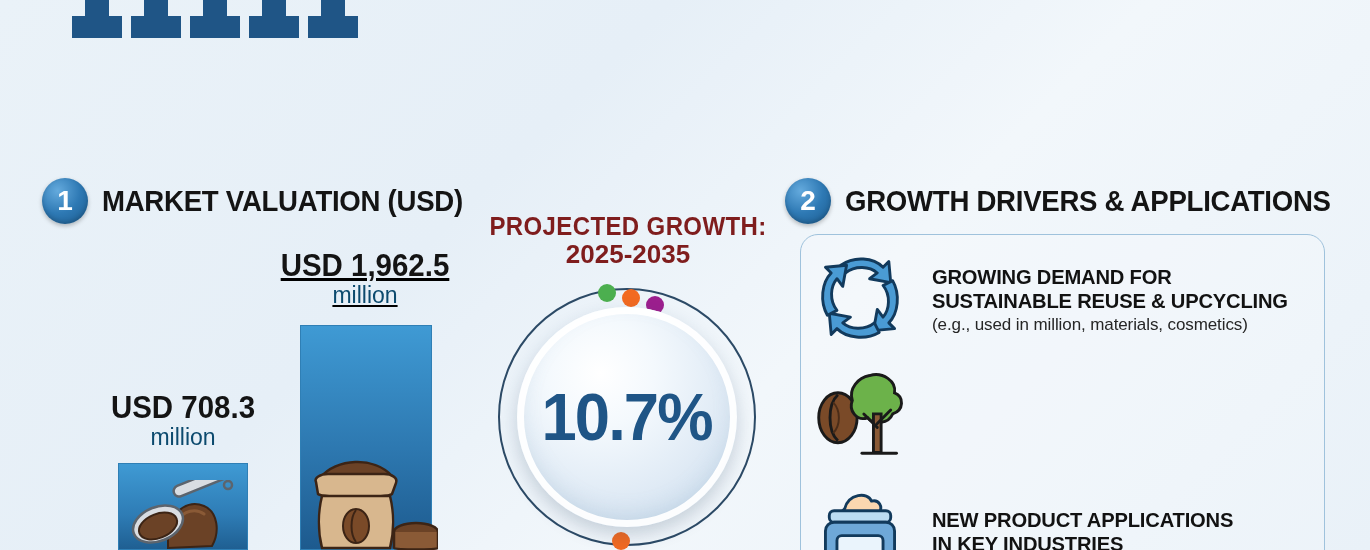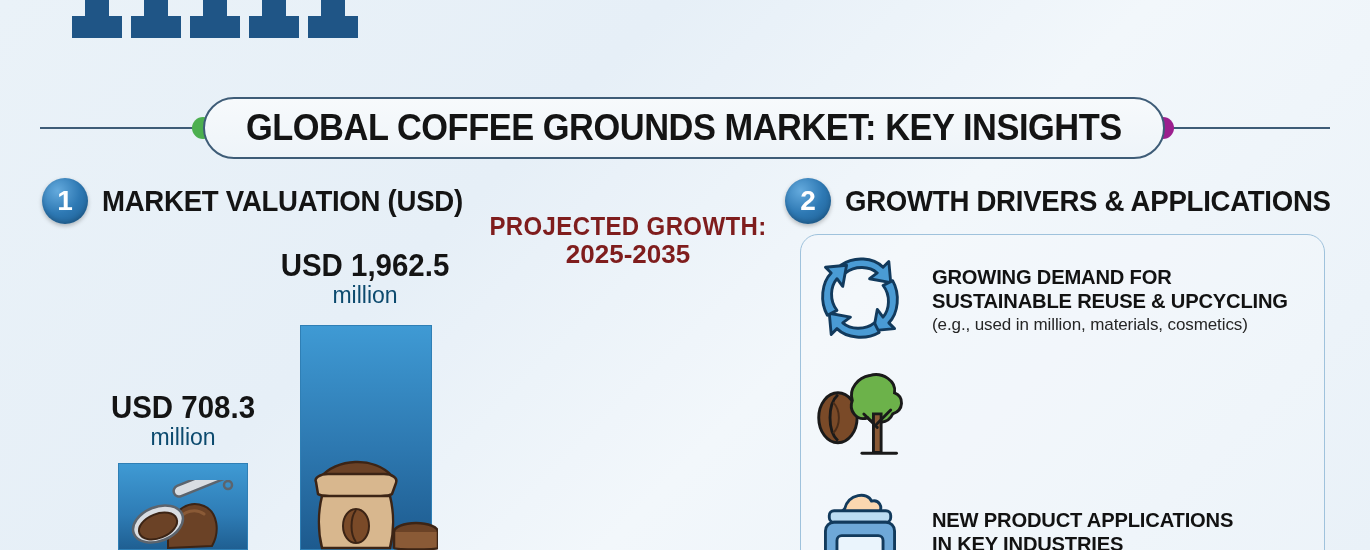--- a/index.html
+++ b/index.html
@@ -78,21 +78,21 @@
     left:300px; top:325px; width:132px; height:225px;
     background:linear-gradient(180deg,#3f9ad4 0%,#2d78b0 55%,#1d5a8e 100%);
   }
   .bar-label { position:absolute; text-align:center; width:250px; }
   .bar-label .big {
     font-size:31px; font-weight:bold; color:#141414; white-space:nowrap;
     transform:scaleX(.95); font-family:"Liberation Sans", sans-serif;
   }
   .bar-label .sub { font-size:23px; color:#0c4a6e; margin-top:-2px; }
   .label-a { left:58px;  top:390px;text-align:center; }
-  .label-b { left:240px; top:248px; }
+  .label-b { left:240px; top:248px;text-decoration:underline; }
 
   
   .art { position:absolute; }
   .art svg { display:block; }
 
   
   .growth { position:absolute; left:478px; top:212px; width:300px; height:340px; }
   .growth-cap {
     text-align:center; font-weight:bold; color:#7f1d1d;
     font-family:"Liberation Sans", sans-serif;
@@ -166,29 +166,20 @@
           <div class="stem"></div>
           <div class="base"></div>
         </div>
       <div class="pillar">
           <div class="stem"></div>
           <div class="base"></div>
         </div>
     </div>
   </div>
 
-  <div class="title-row">
-    <div class="rule rule-left"></div>
-    <div class="rule rule-right"></div>
-    <div class="dot-node dot-green"></div>
-    <div class="dot-node dot-purple"></div>
-    <div class="title-pill">
-      <h1>GLOBAL COFFEE GROUNDS MARKET: KEY INSIGHTS</h1>
-    </div>
-  </div>
 
   <div class="sec-head sec-1">
     <div class="num-badge">1</div>
     <div class="sec-title">MARKET VALUATION (USD)</div>
   </div>
 
   <div class="sec-head sec-2">
     <div class="num-badge">2</div>
     <div class="sec-title">GROWTH DRIVERS &amp; APPLICATIONS</div>
   </div>
@@ -229,20 +220,30 @@
         <ellipse cx="118" cy="80" rx="22" ry="9" fill="#6b4226" stroke="#3c2415" stroke-width="2.5"></ellipse>
         <path d="M96 80 L96 96 C96 98 140 98 140 96 L140 80" fill="#8a5a36" stroke="#3c2415" stroke-width="2.5"></path>
       </svg>
     </div>
   </div>
 
   <div class="growth">
     <div class="growth-cap">
       <div class="l1">PROJECTED GROWTH:</div>
       <div class="l2">2025-2035</div>
+    </div>
+    <div class="ring-wrap">
+      <div class="ring-outline"></div>
+      <div class="ring-dot rd-green"></div>
+      <div class="ring-dot rd-orange"></div>
+      <div class="ring-dot rd-purple"></div>
+      <div class="ring-dot rd-bottom"></div>
+      <div class="orb">
+        <span>10.7%</span>
+      </div>
     </div>
   </div>
 
   <div class="panel"></div>
 
   <div class="drivers">
 
     <div class="driver">
       <div class="driver-icon">
         <svg width="96" height="96" viewBox="0 0 100 100">

